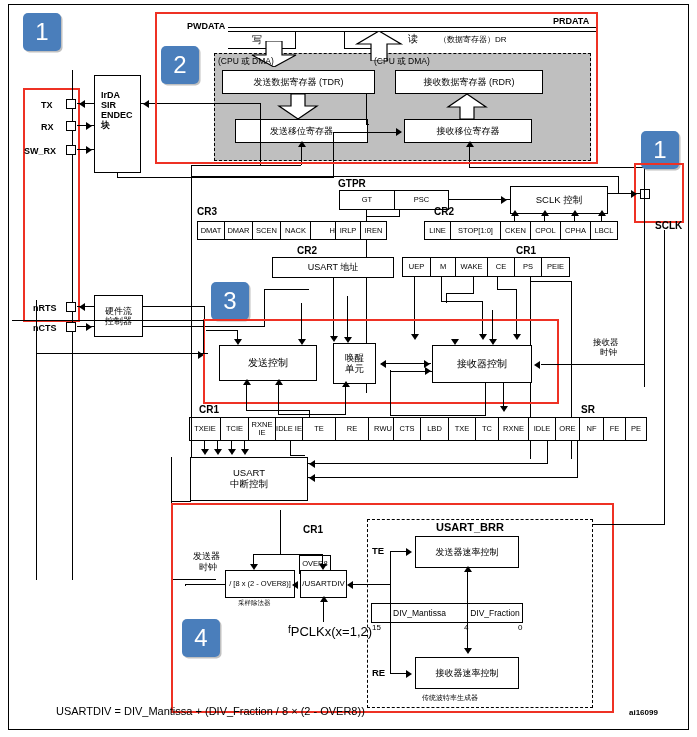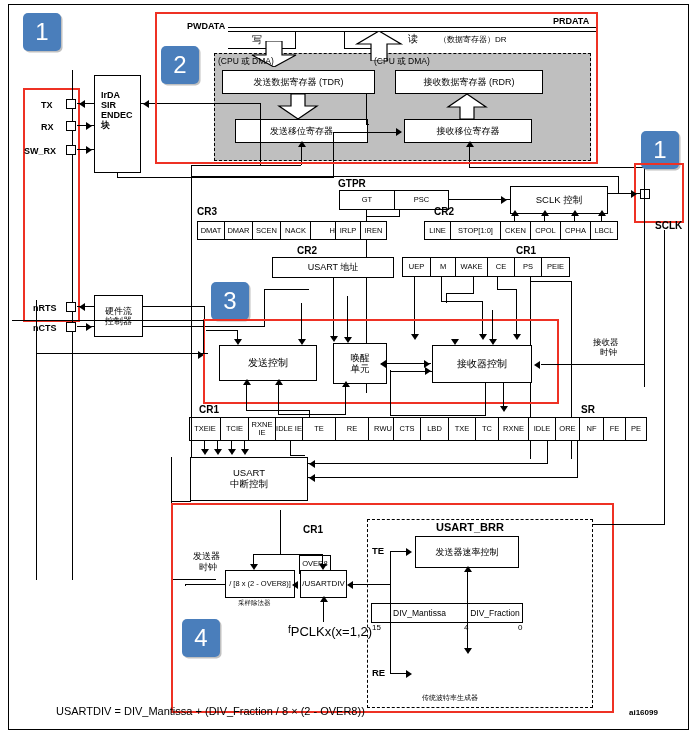--- a/index.html
+++ b/index.html
@@ -231,21 +231,21 @@
  <div class="ln vl" style="left:204px;top:306px;height:48px;"></div>
  <div class="arw ar" style="left:198px;top:351px;"></div>
  <div class="ln hl" style="left:143px;top:326px;width:122px;"></div>
  <div class="ln vl" style="left:264px;top:289px;height:37px;"></div>
  <div class="ln hl" style="left:264px;top:289px;width:45px;"></div>
 
  <div class="badge" style="left:211px;top:282px;">3</div>
  <div class="red" style="left:203px;top:319px;width:356px;height:85px;"></div>
 
  <div class="bx" style="left:219px;top:345px;width:98px;height:36px;font-size:10px;">发送控制</div>
- <div class="bx" style="left:333px;top:343px;width:54px;height:41px;flex-direction:column;font-size:9.5px;">
+ <div class="bx" style="left:333px;top:343px;width:43px;height:41px;flex-direction:column;font-size:9.5px;">
    <span>唤醒</span>
    <span>单元</span>
  </div>
  <div class="bx" style="left:432px;top:345px;width:100px;height:38px;font-size:10px;">接收器控制</div>
 
  <div class="ln hl" style="left:381px;top:363px;width:50px;"></div>
  <div class="arw al" style="left:380px;top:360px;"></div>
  <div class="arw ar" style="left:424px;top:360px;"></div>
 
  <div class="ln vl" style="left:237px;top:330px;height:12px;"></div>
@@ -360,20 +360,21 @@
  <div class="arw ad" style="left:319px;top:564px;"></div>
  <div class="arw al" style="left:292px;top:581px;"></div>
  <div class="ln vl" style="left:323px;top:598px;height:24px;"></div>
  <div class="arw au" style="left:320px;top:596px;"></div>
  <div class="lbl" style="left:288px;top:624px;font-size:10px;"><span>f</span><span style="font-size:13px;vertical-align:sub;">PCLKx(x=1,2)</span></div>
 
  <div class="dash" style="left:367px;top:519px;width:226px;height:189px;"></div>
  <div class="cap" style="left:436px;top:521px;font-size:11px;">USART_BRR</div>
 
  <div class="bx" style="left:415px;top:536px;width:104px;height:32px;font-size:9px;">发送器速率控制</div>
+ <div class="bx" style="left:415px;top:657px;width:104px;height:32px;font-size:9px;">接收器速率控制</div>
 
  <div class="lbl bold" style="left:372px;top:546px;font-size:9.5px;">TE</div>
  <div class="ln hl" style="left:390px;top:551px;width:18px;"></div>
  <div class="arw ar" style="left:406px;top:548px;"></div>
  <div class="lbl bold" style="left:372px;top:668px;font-size:9.5px;">RE</div>
  <div class="ln hl" style="left:390px;top:673px;width:18px;"></div>
  <div class="arw ar" style="left:406px;top:670px;"></div>
 
  <div class="regrow" style="left:371px;top:603px;height:20px;">
    <div style="width:96px;font-size:8.5px;">DIV_Mantissa</div>

